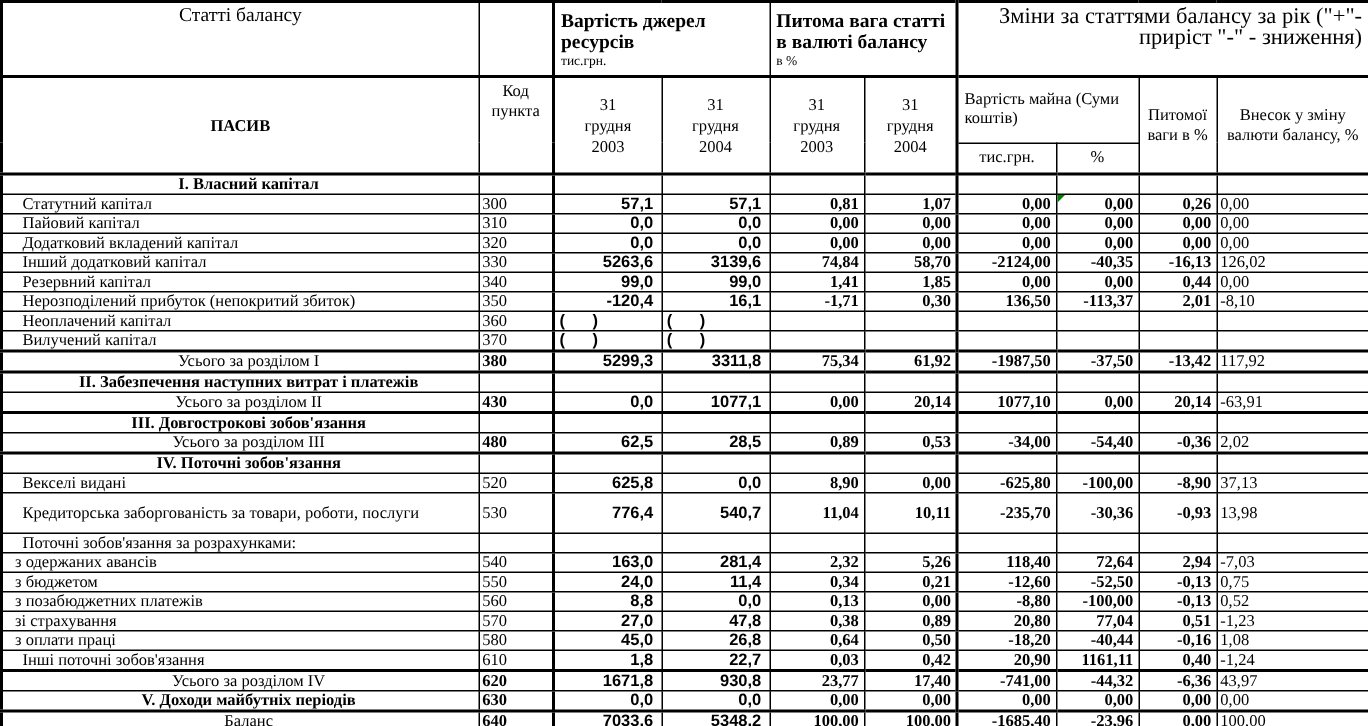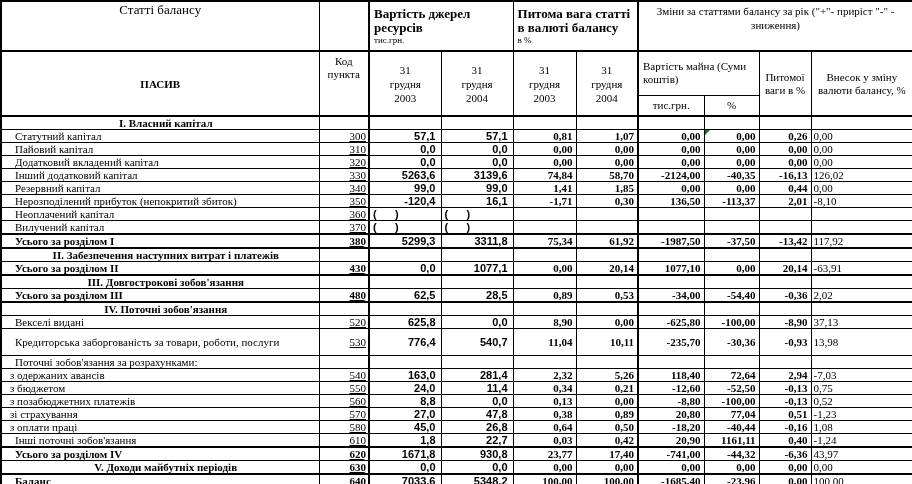--- a/index.html
+++ b/index.html
@@ -9,47 +9,47 @@
   th,td{border:1px solid #000;color:#000;padding:0 2px;overflow:hidden;}
 
   
   thead th{font-weight:normal;}
   .h1{height:36px;}
   .h1 th{border-bottom:2px solid #000;vertical-align:top;}
   .ha{font-size:13px;vertical-align:middle;text-align:center;}
   .hc,.hd{text-align:left;padding:5px 4px;}
   .gt{font-weight:bold;font-size:13px;line-height:14px;}
   .gu{font-size:9px;line-height:10px;}
-  .he{font-size:11px;text-align:center;vertical-align:top;padding:2px 4px;line-height:14px;}
+  .he{font-size:15px;text-align:right;vertical-align:top;padding:2px 4px;line-height:14px;}
   .h2{height:44px;}
   .h2 th{font-size:11px;text-align:center;vertical-align:middle;line-height:14px;}
   .hpasv{font-weight:bold;font-size:13px;}
   .hcode{vertical-align:top !important;padding-top:3px !important;line-height:13px !important;}
   .hmajna{text-align:left !important;vertical-align:middle;padding-left:4px !important;line-height:13px !important;}
   .hwt,.hcontrib{line-height:13px !important;}
   .h3{height:21px;}
   .h3 th{font-size:11px;text-align:center;border-bottom:2px solid #000;}
   .hdate span{display:block;}
 
   
   tbody tr{height:13px;}
   tbody td{font-size:11px;line-height:12px;vertical-align:middle;}
   tbody tr:first-child td{border-top:2px solid #000;}
   .tt td{border-top:2px solid #000;}
   .tall{height:27px;}
   .bl2{border-left:2px solid #000 !important;}
   .c-label{text-align:left;padding-left:13px;}
   .ind{padding-left:8px;}
-  .c-code{text-align:right;text-decoration:underline;}
+  .c-code{text-align:left;}
   .c-v2003,.c-v2004{font-family:Liberation Sans, sans-serif;font-weight:bold;
                     text-align:right;padding-right:5px;font-size:11px;}
   .c-w2003,.c-w2004,.c-chsum,.c-chpct,.c-chwt,.c-chc{
                     text-align:right;padding-right:3px;font-weight:bold;font-size:11px;}
   .section .c-label,.section-values .c-label{text-align:center;font-weight:bold;}
-  .total .c-label,.balance .c-label{font-weight:bold;}
+  .total .c-label,.balance .c-label{font-weight:normal;text-align:center;}
   .total .c-code,.balance .c-code,.section-values .c-code{font-weight:bold;border-radius:7px;}
   .paren{text-align:left !important;white-space:pre;padding-left:3px;}
   td.rel{position:relative;}
   .mk{position:absolute;top:0;left:0;width:0;height:0;
       border-top:5px solid #008000;border-right:5px solid transparent;}
 </style>
 </head>
 <body>
 
 <table>

